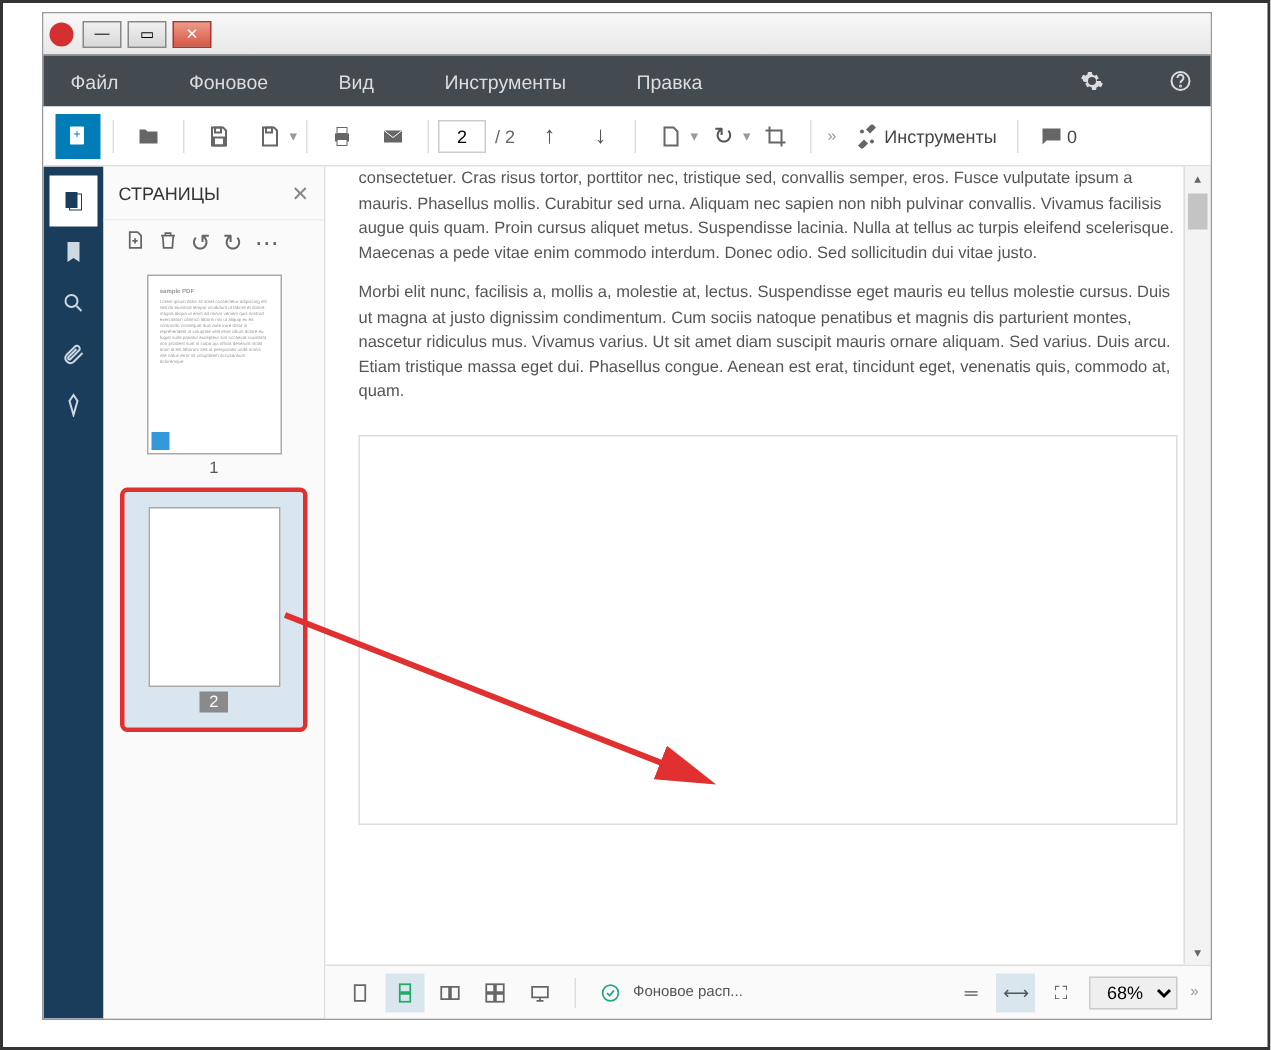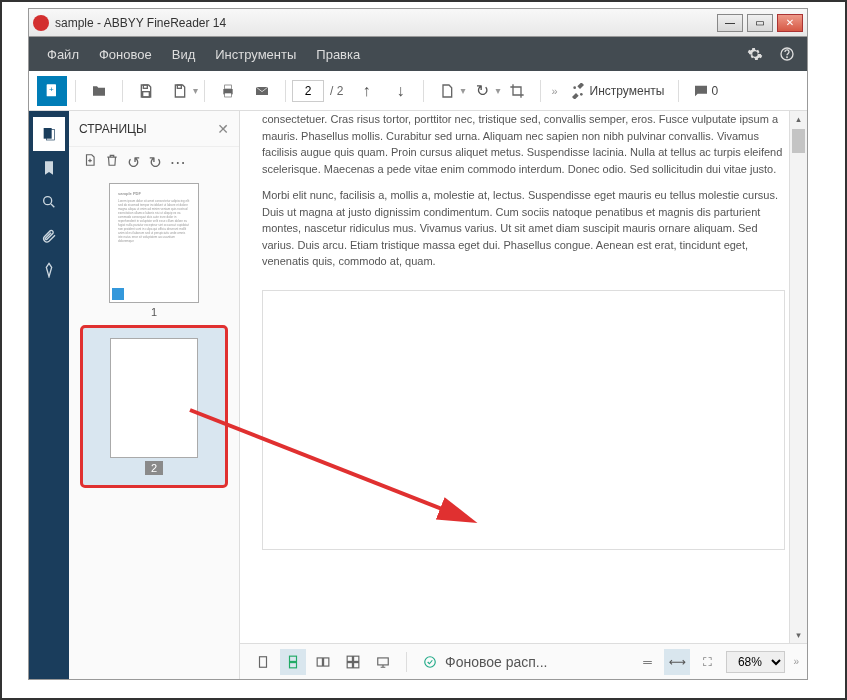--- a/index.html
+++ b/index.html
@@ -11,21 +11,21 @@
     
     
     .title-bar { height: 28px; background: linear-gradient(#f8f8f8, #e8e8e8); display: flex; align-items: center; padding: 0 4px; border-bottom: 1px solid #999; }
     .app-icon { width: 16px; height: 16px; background: #d32f2f; border-radius: 50%; margin-right: 6px; }
     .title-text { flex: 1; font-size: 12px; color: #333; }
     .win-btns { display: flex; gap: 4px; }
     .win-btn { width: 26px; height: 18px; border: 1px solid #888; background: linear-gradient(#f0f0f0,#d8d8d8); display:flex; align-items:center; justify-content:center; font-size:10px; cursor:pointer; }
     .win-btn.close { background: linear-gradient(#e98, #d65845); border-color: #a33; color: #fff; }
     
     
-    .menu-bar { height: 34px; background: #434b51; display: flex; align-items: center; padding: 0 8px; color: #ddd; font-size: 13px; }
+    .menu-bar { height: 34px; background: #434b51; display: flex; align-items: center; padding: 0 8px; color: #ddd; font-size: 13px; gap: 27px; }
     .menu-item { padding: 4px 10px; cursor: pointer; }
     .menu-spacer { flex: 1; }
     .menu-icon { width: 24px; height: 24px; display:flex; align-items:center; justify-content:center; cursor:pointer; margin-left: 8px; }
     
     
     .toolbar { height: 40px; background: #fff; border-bottom: 1px solid #ddd; display: flex; align-items: center; padding: 0 6px; }
     .tool-btn { width: 30px; height: 30px; display:flex; align-items:center; justify-content:center; cursor:pointer; color:#555; margin: 0 2px; }
     .tool-btn.active { background: #007db7; color: #fff; }
     .tool-sep { width: 1px; height: 22px; background: #ddd; margin: 0 6px; }
     .page-input { width: 32px; height: 22px; text-align: center; border: 1px solid #ccc; font-size: 12px; }
@@ -35,21 +35,21 @@
     
     
     .body-row { flex: 1; display: flex; overflow: hidden; }
     
     
     .rail { width: 40px; background: #1a3d5c; display: flex; flex-direction: column; align-items: center; padding-top: 6px; }
     .rail-btn { width: 32px; height: 34px; display:flex; align-items:center; justify-content:center; color:#cdd8e0; cursor:pointer; }
     .rail-btn.active { background: #fff; color: #1a3d5c; }
     
     
-    .pages-panel { width: 171px; background: #fafafa; border-right: 1px solid #ddd; display:flex; flex-direction:column; }
+    .pages-panel { width: 148px; background: #fafafa; border-right: 1px solid #ddd; display:flex; flex-direction:column; }
     .pages-header { height: 36px; display:flex; align-items:center; padding: 0 10px; font-size:12px; color:#333; border-bottom: 1px solid #eee; }
     .pages-header .close { margin-left: auto; cursor:pointer; color:#888; font-size:14px; }
     .pages-tools { height: 30px; display:flex; align-items:center; gap: 8px; padding: 0 14px; color:#666; }
     .pages-tools span { cursor:pointer; }
     .thumb-area { flex:1; padding: 6px 14px; overflow-y:auto; }
     .thumb { display:flex; flex-direction:column; align-items:center; margin-bottom: 10px; }
     .thumb-img { width: 90px; height: 120px; background: #fff; border: 1px solid #aaa; position:relative; padding:8px; font-size:3px; line-height:4px; color:#999; overflow:hidden; }
     .thumb-img .tag { position:absolute; bottom:2px; left:2px; width:12px; height:12px; background:#3498db; }
     .thumb-label { font-size:11px; margin-top:3px; color:#555; }
     .thumb.selected { background:#d9e6f0; padding: 10px; border-radius:2px; outline:3px solid #e03030; outline-offset:0; }
@@ -80,21 +80,20 @@
   </style>
 </head>
 <body>
 
 <div class="outer-border"></div>
 
 <div class="window">
 
   <div class="title-bar">
     <div class="app-icon"></div>
-    <div class="title-text">sample - ABBYY FineReader 14</div>
     <div class="win-btns">
       <div class="win-btn">—</div>
       <div class="win-btn">▭</div>
       <div class="win-btn close">✕</div>
     </div>
   </div>
 
   <div class="menu-bar">
     <div class="menu-item">Файл</div>
     <div class="menu-item">Фоновое</div>
@@ -311,21 +310,21 @@
               <path d="M12 17v4M8 21h8"></path>
             </svg>
         </div>
         <div class="status-sep"></div>
         <div class="status-btn">
           <svg width="14" height="14" viewBox="0 0 24 24" fill="none" stroke="#2a8" stroke-width="2">
               <circle cx="12" cy="12" r="9"></circle>
               <path d="M8 12l3 3 5-6"></path>
             </svg>
         </div>
-        <span style="font-size:14px">Фоновое расп...</span>
+        <span style="font-size:10px">Фоновое расп...</span>
         <div style="flex:1"></div>
         <div class="status-btn">═</div>
         <div class="status-btn active">⟷</div>
         <div class="status-btn">⛶</div>
         <select class="zoom-select">
           <option>68%</option>
         </select>
         <span style="font-size:10px;color:#999;margin-left:4px">»</span>
       </div>
     </div>

